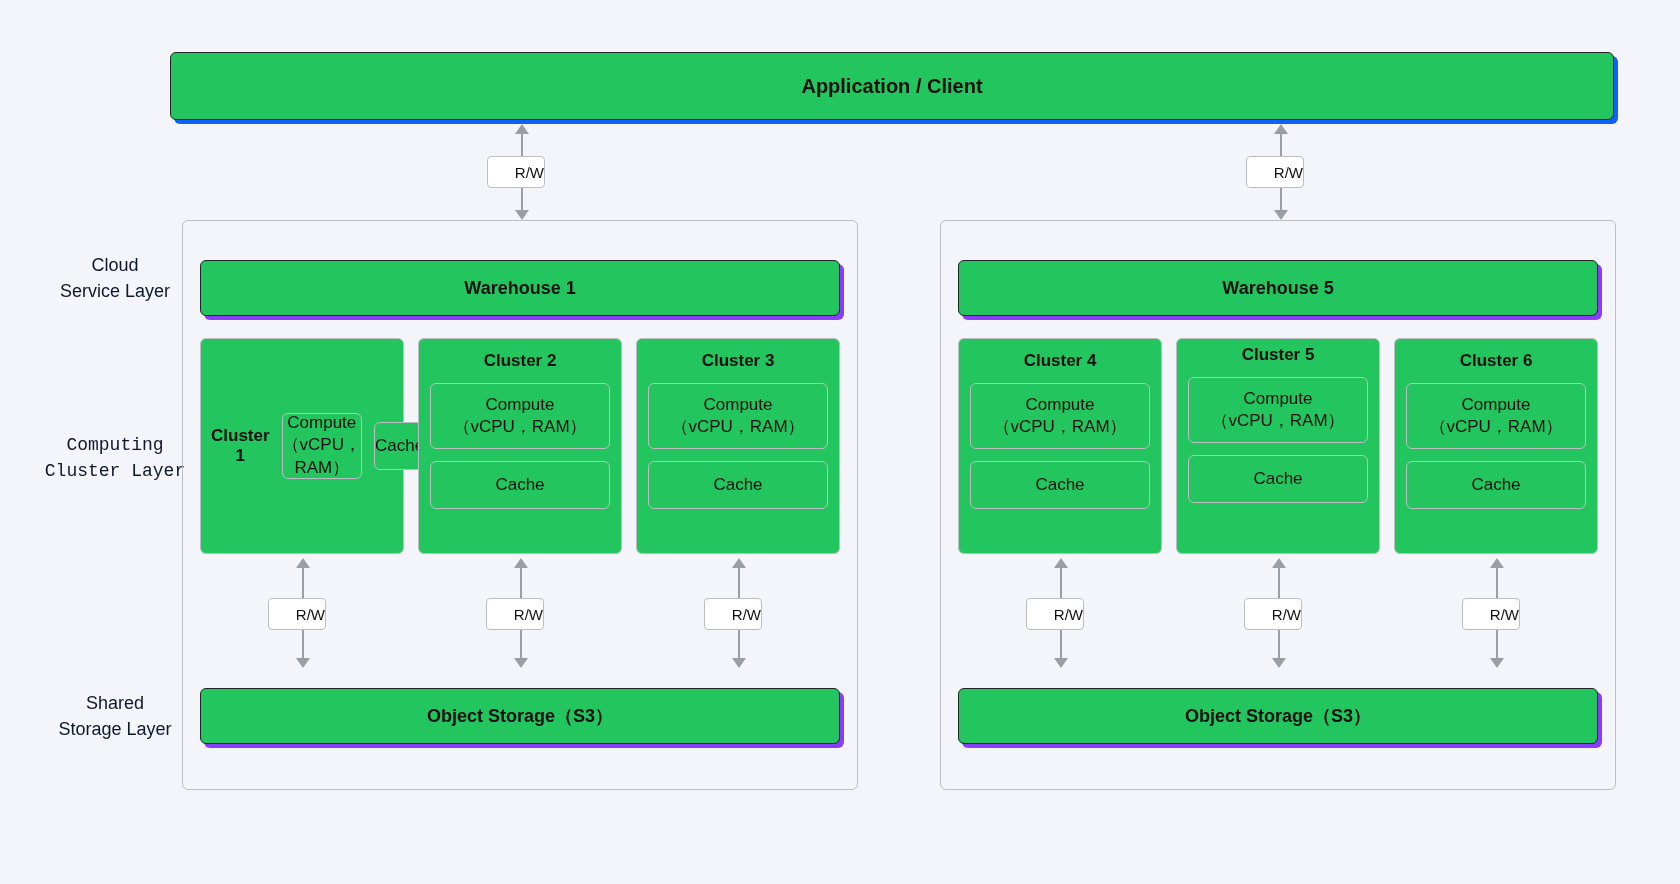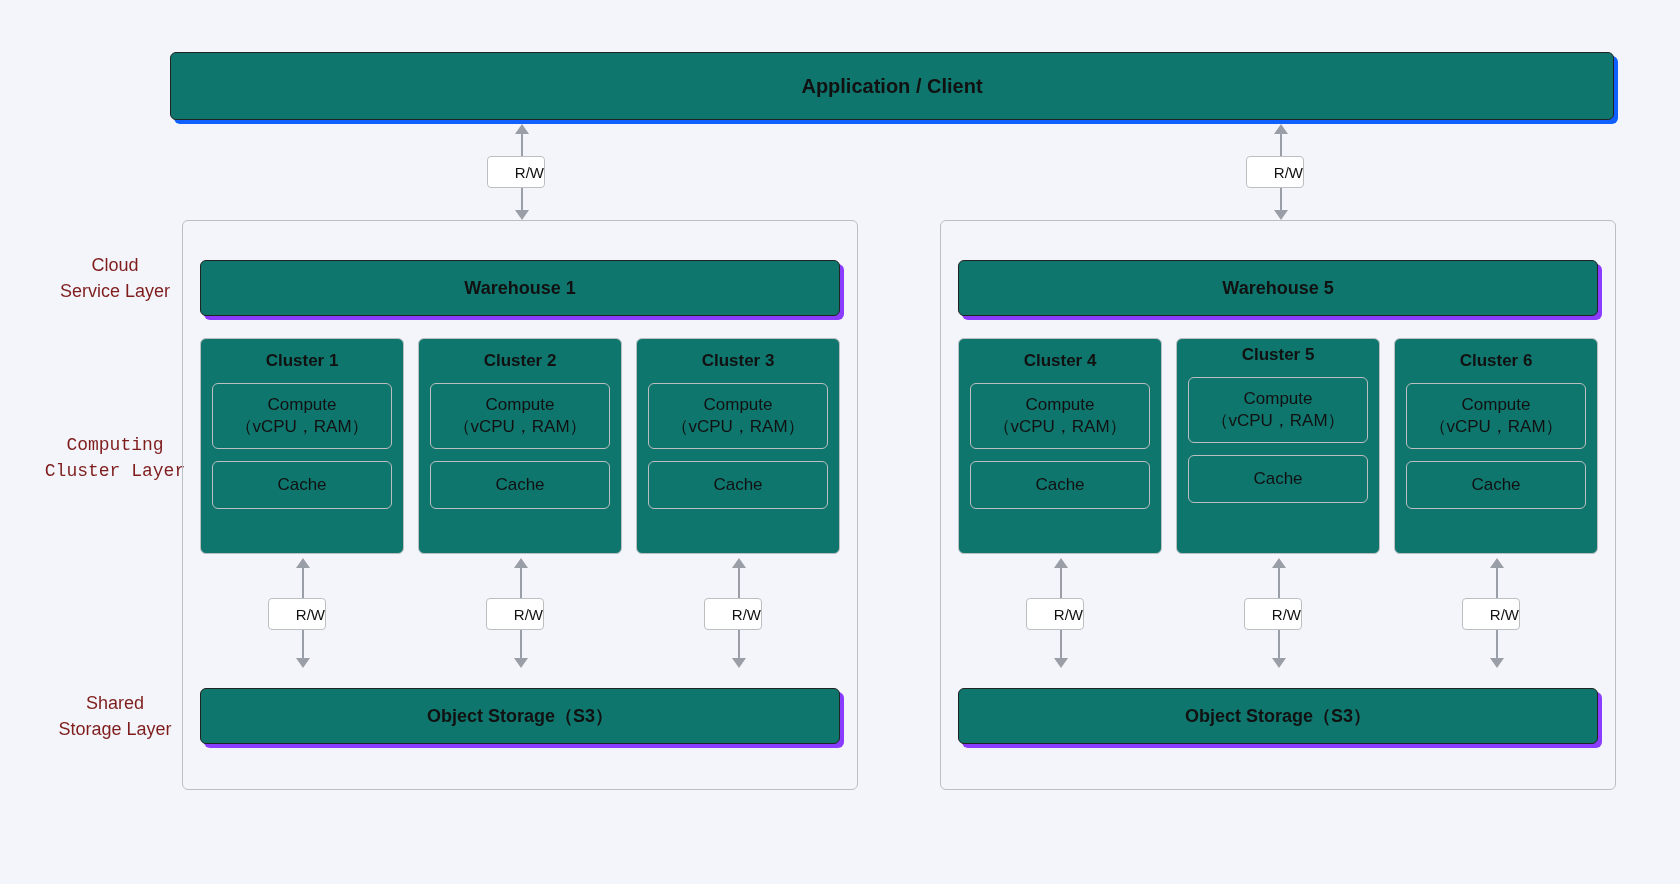--- a/index.html
+++ b/index.html
@@ -6,21 +6,21 @@
   html, body { width: 1680px; height: 884px; }
   body {
     background: #f3f5fb;
     font-family: -apple-system, "Helvetica Neue", Arial, sans-serif;
     position: relative;
     color: #111;
   }
 
   .box {
     position: absolute;
-    background: #0f766e;
+    background: #22c55e;
     border: 1px solid #222;
     border-radius: 6px;
     display: flex;
     align-items: center;
     justify-content: center;
     text-align: center;
   }
   .soft {
     border: 1px solid #bcbec2;
   }
@@ -45,21 +45,21 @@
     border: 1px solid #bcbec2;
     border-radius: 4px;
     display:flex; align-items:center; justify-content:flex-end;
     font-size: 15px;
   }
 
   .side-label {
     position: absolute;
     width: 150px;
     text-align: center;
-    color: #7f1d1d;
+    color: #0f172a;
     font-size: 18px;
     line-height: 1.45;
   }
 
   
   .varrow {
     position: absolute;
     display: flex;
     flex-direction: column;
     align-items: center;
@@ -114,21 +114,21 @@
 
 <div class="thin" style="position:absolute; left:940px; top:220px; width:676px; height:570px;"></div>
 
 <div class="box accent-purple" style="left:200px; top:244px; width:640px; height:56px;">
     <span class="title-md">Warehouse 1</span>
   </div>
 <div class="box accent-purple" style="left:958px; top:244px; width:640px; height:56px;">
     <span class="title-md">Warehouse 5</span>
   </div>
 
-<div class="box soft" style="left:200px; top:338px; width:204px; height:216px; flex-direction:column; justify-content:flex-start; padding:12px 10px; gap:12px;">
+<div class="box soft" style="left:200px; top:338px; width:204px; height:216px; flex-direction:row; justify-content:flex-start; padding:12px 10px; gap:12px;">
   <span class="title-sm">Cluster 1</span>
   <div class="box soft" style="position:relative; width:180px; height:66px;">
       <span class="txt" style="white-space:pre-line">Compute
 （vCPU，RAM）</span>
     </div>
   <div class="box soft" style="position:relative; width:180px; height:48px;">
       <span class="txt">Cache</span>
     </div>
 </div>
 <div class="box soft" style="left:418px; top:338px; width:204px; height:216px; flex-direction:column; justify-content:flex-start; padding:12px 10px; gap:12px;">

